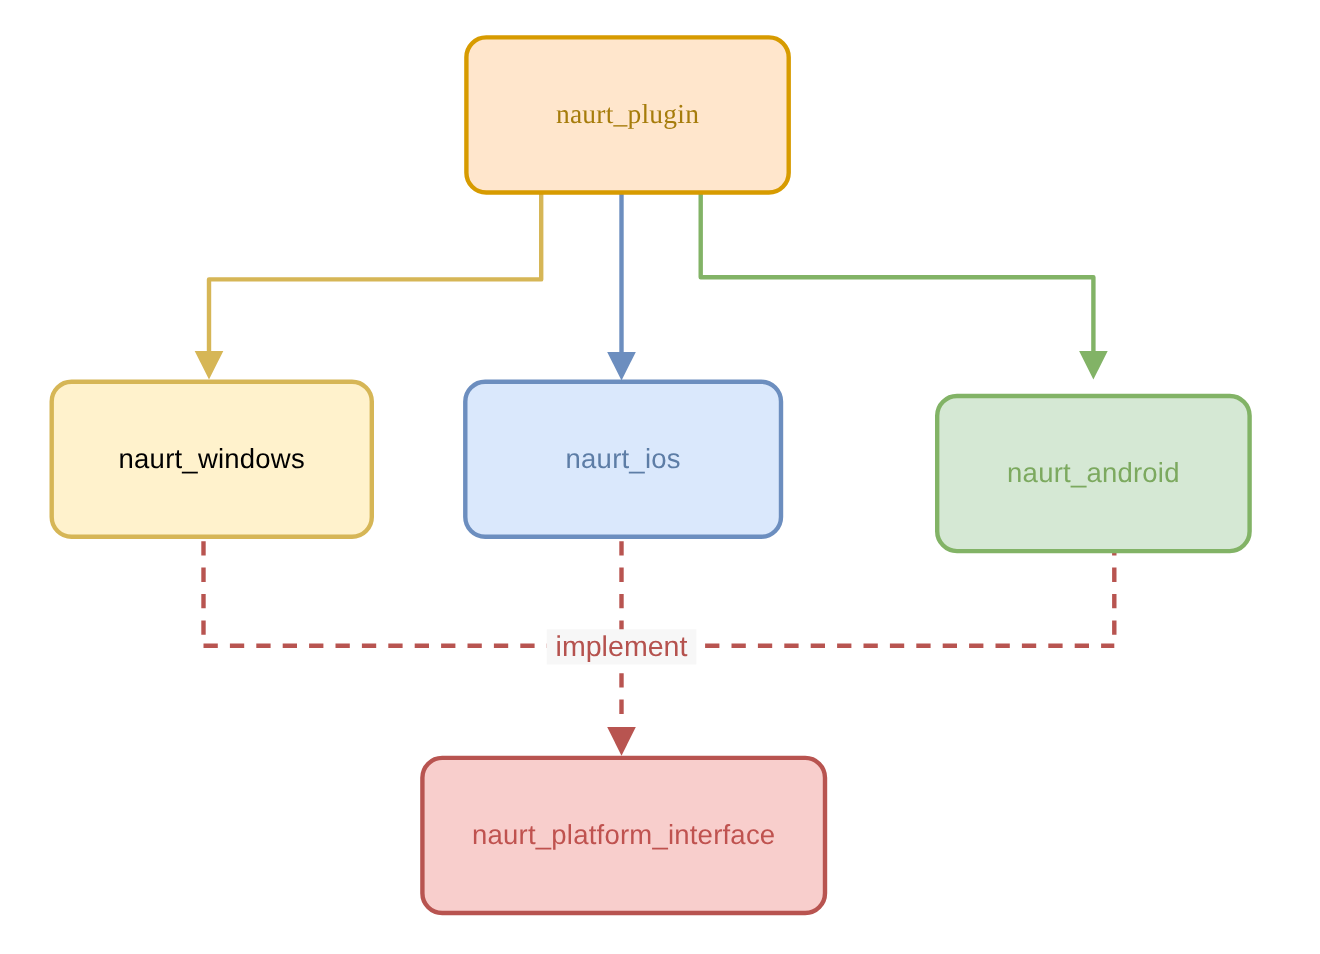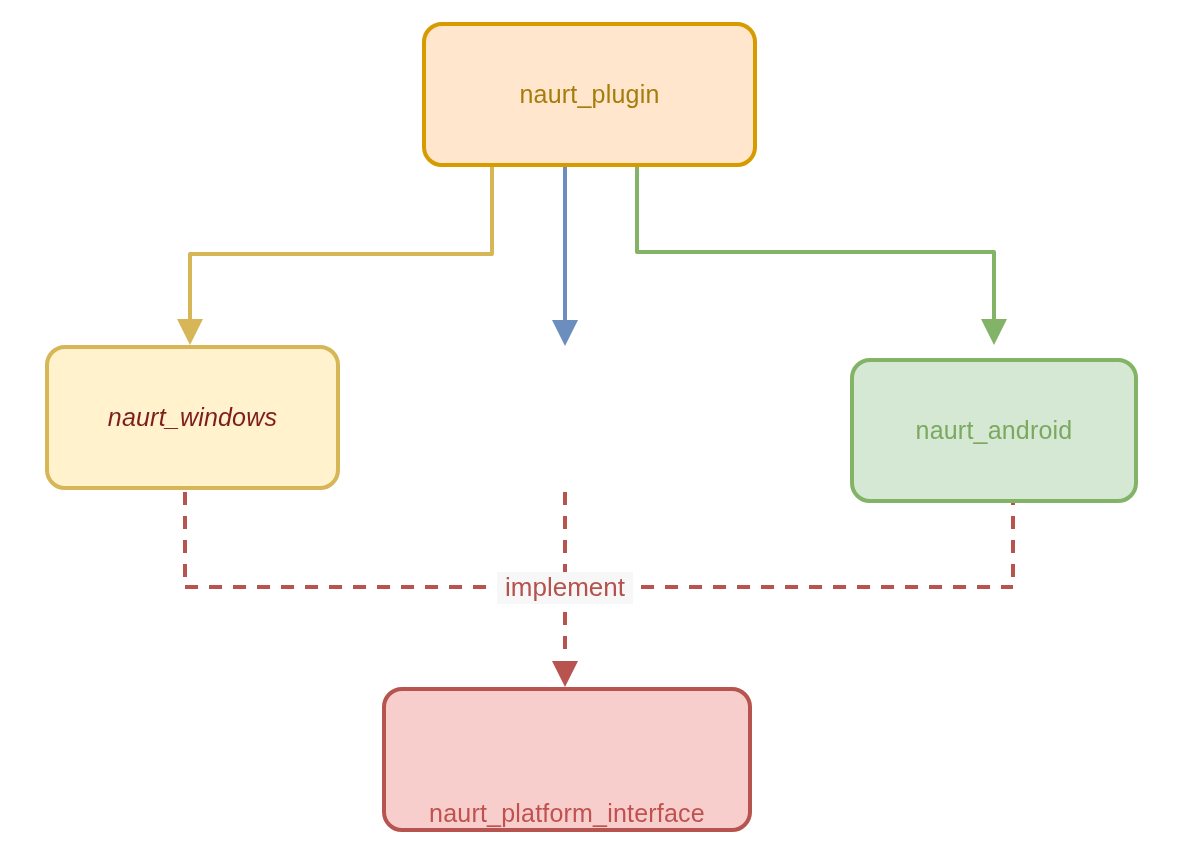--- a/index.html
+++ b/index.html
@@ -38,25 +38,25 @@
     box-sizing: border-box;
     border: 4px solid;
     border-radius: 20px;
     display: flex;
     align-items: center;
     justify-content: center;
     font-size: 25px;
     letter-spacing: 0.2px;
     white-space: nowrap;
   }
-  #node-plugin   { left: 422px; top: 22px;  width: 335px; height: 145px; }
+  #node-plugin   { left: 422px; top: 32px;  width: 297px; height: 145px; font-family: Liberation Serif, serif; }
   #node-windows  { left: 45px;  top: 345px; width: 295px; height: 145px; }
   #node-ios      { left: 421px; top: 345px; width: 291px; height: 145px; }
   #node-android  { left: 850px; top: 358px; width: 288px; height: 145px; }
-  #node-platform { left: 382px; top: 687px; width: 370px; height: 145px; align-items: flex-end; }
+  #node-platform { left: 382px; top: 687px; width: 370px; height: 145px; }
   .edge-label {
     position: absolute;
     left: 565px;
     top: 560px;
     transform: translate(-50%, -50%);
     font-size: 26px;
     padding: 1px 8px;
     line-height: 1.15;
     white-space: nowrap;
   }
@@ -89,24 +89,27 @@
       <path class="edge-line dashed" d="M185,587 L1013,587" stroke="#B85450"></path>
       <path class="edge-line dashed" d="M565,492 L565,658" stroke="#B85450"></path>
       <polygon class="arrowhead" points="565,687 552,661 578,661" fill="#B85450"></polygon>
     </g>
   </svg>
 
   <div class="node" id="node-plugin" style="background-color: rgb(255, 230, 204); border-color: rgb(215, 155, 0); color: rgb(166, 124, 11);">
     <span>naurt_plugin</span>
   </div>
 
-  <div class="node" id="node-windows" style="background-color: rgb(255, 242, 204); border-color: rgb(214, 182, 86); color: #7f1d1d; font-style: italic;">
+  <div class="node" id="node-windows" style="background-color: rgb(255, 242, 204); border-color: rgb(214, 182, 86); color: #000000;">
     <span>naurt_windows</span>
   </div>
 
+  <div class="node" id="node-ios" style="background-color: rgb(218, 232, 252); border-color: rgb(108, 142, 191); color: rgb(93, 125, 166);">
+    <span>naurt_ios</span>
+  </div>
 
   <div class="node" id="node-android" style="background-color: rgb(213, 232, 212); border-color: rgb(130, 179, 102); color: rgb(124, 169, 95);">
     <span>naurt_android</span>
   </div>
 
   <div class="node" id="node-platform" style="background-color: rgb(248, 206, 204); border-color: rgb(184, 84, 80); color: rgb(191, 82, 79);">
     <span>naurt_platform_interface</span>
   </div>
 
   <div class="edge-label" style="color: rgb(181, 82, 78); background-color: rgb(247, 247, 247); margin-top: 28px;">implement</div>

